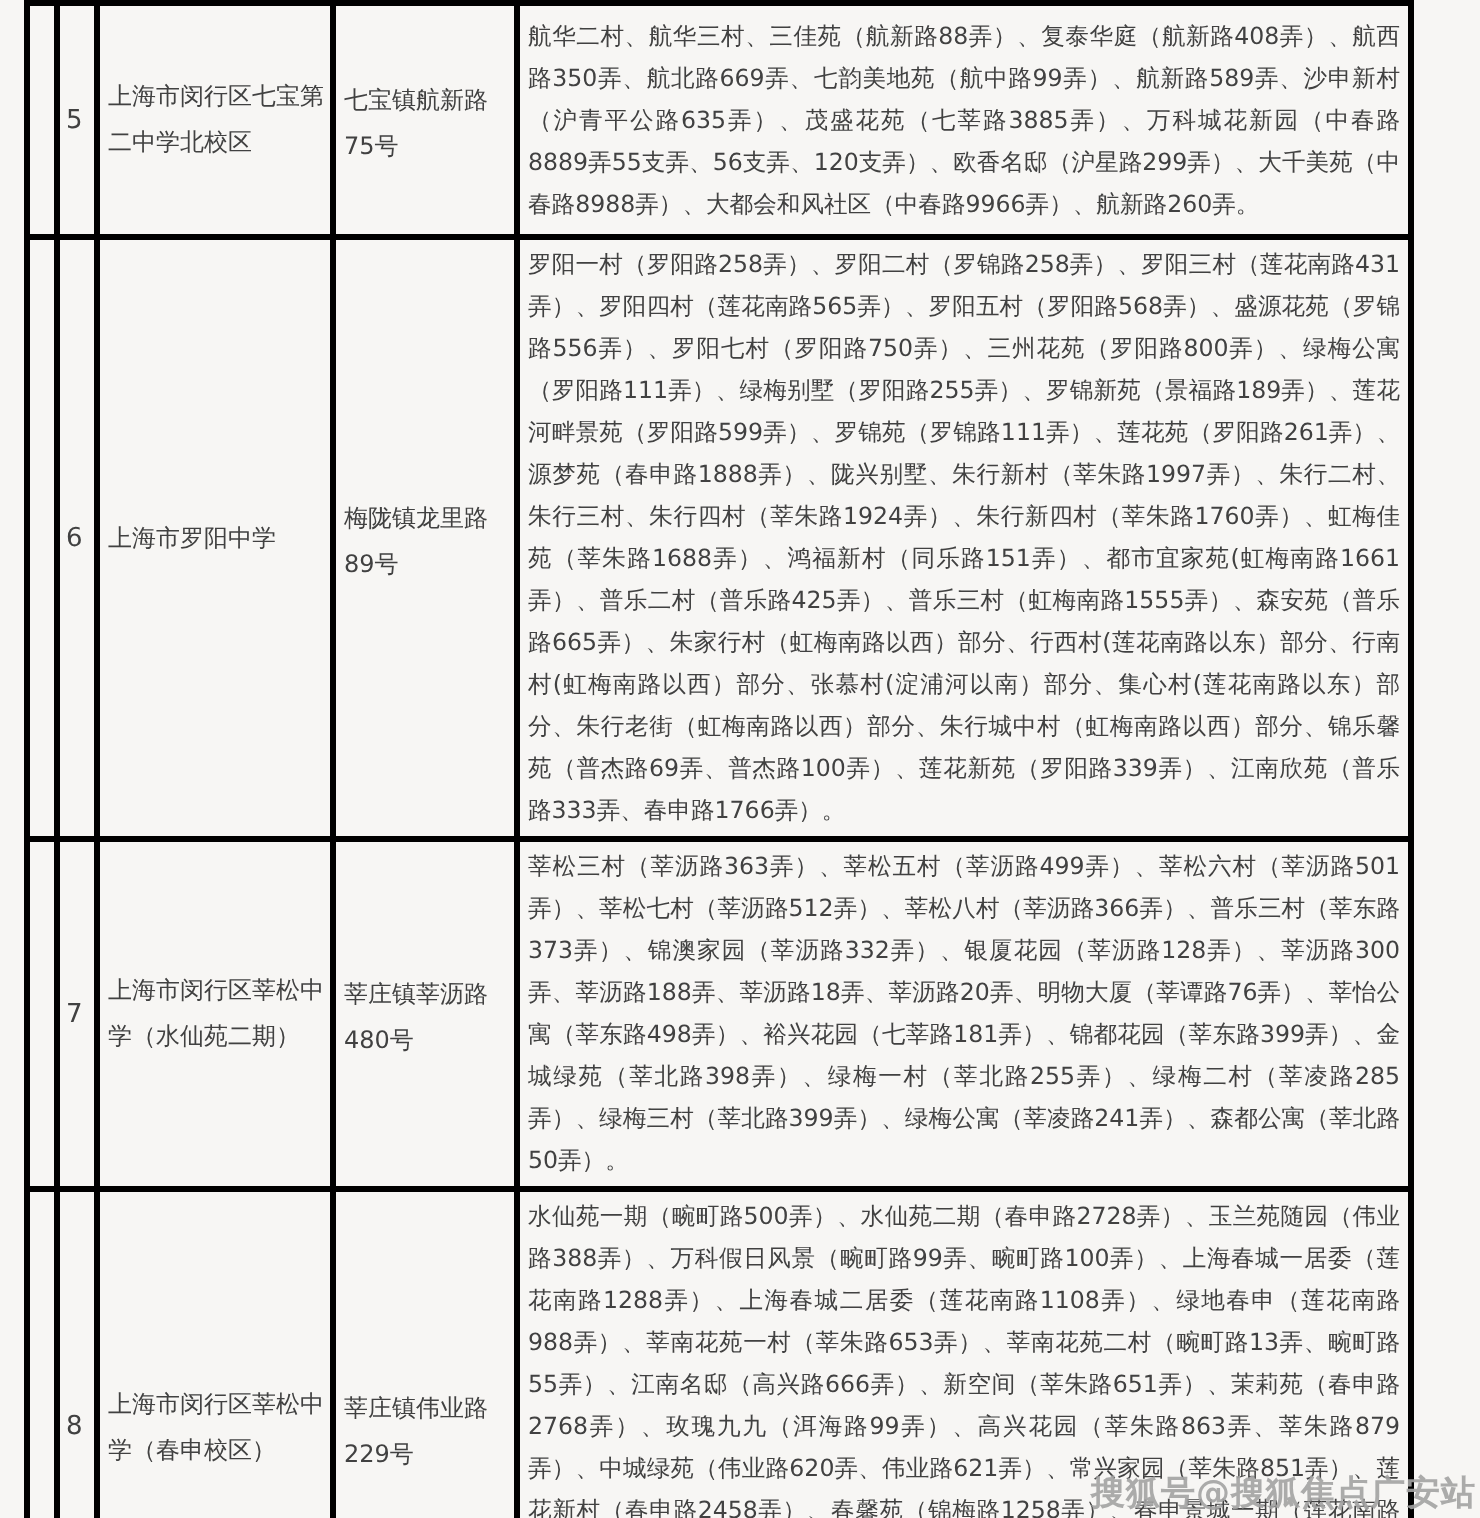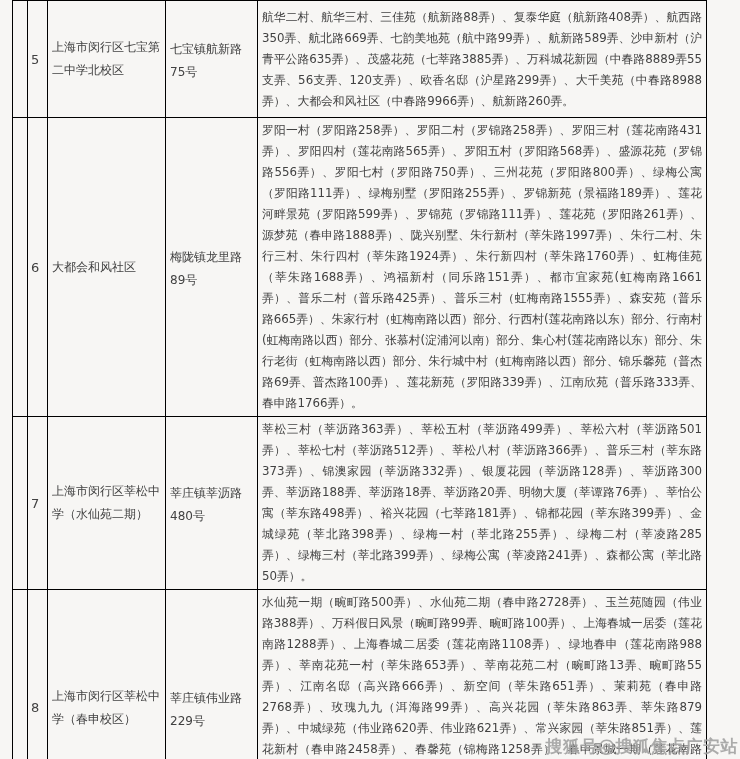--- a/index.html
+++ b/index.html
@@ -13,21 +13,21 @@
   .page { position: relative; width: 740px; height: 759px; }
 
   table.district {
     position: absolute;
     left: 12px; top: 0;
     width: 695px;
     border-collapse: collapse;
     table-layout: fixed;
   }
   table.district td {
-    border: 1px solid #000000;
+    border: 3px solid #000000;
     vertical-align: middle;
     overflow: hidden;
   }
   td.c-strip { width: 15px; }
   td.c-num   { width: 20px; font-size: 13px; padding: 0 0 0 3px; }
   td.c-school{ width: 118px; font-size: 12px; line-height: 23px; padding: 2px 2px 2px 4px; }
   td.c-addr  { width: 92px;  font-size: 12px; line-height: 23px; padding: 6px 2px 2px 4px; }
   td.c-comm  {
     font-size: 11.8px;
     line-height: 21px;
@@ -66,21 +66,21 @@
       <tr class="r5">
         <td class="c-strip"></td>
         <td class="c-num">5</td>
         <td class="c-school">上海市闵行区七宝第二中学北校区</td>
         <td class="c-addr">七宝镇航新路75号</td>
         <td class="c-comm">航华二村、航华三村、三佳苑（航新路88弄）、复泰华庭（航新路408弄）、航西路350弄、航北路669弄、七韵美地苑（航中路99弄）、航新路589弄、沙申新村（沪青平公路635弄）、茂盛花苑（七莘路3885弄）、万科城花新园（中春路8889弄55支弄、56支弄、120支弄）、欧香名邸（沪星路299弄）、大千美苑（中春路8988弄）、大都会和风社区（中春路9966弄）、航新路260弄。</td>
       </tr>
       <tr class="r6">
         <td class="c-strip"></td>
         <td class="c-num">6</td>
-        <td class="c-school">大都会和风社区</td>
+        <td class="c-school">上海市罗阳中学</td>
         <td class="c-addr">梅陇镇龙里路89号</td>
         <td class="c-comm">罗阳一村（罗阳路258弄）、罗阳二村（罗锦路258弄）、罗阳三村（莲花南路431弄）、罗阳四村（莲花南路565弄）、罗阳五村（罗阳路568弄）、盛源花苑（罗锦路556弄）、罗阳七村（罗阳路750弄）、三州花苑（罗阳路800弄）、绿梅公寓（罗阳路111弄）、绿梅别墅（罗阳路255弄）、罗锦新苑（景福路189弄）、莲花河畔景苑（罗阳路599弄）、罗锦苑（罗锦路111弄）、莲花苑（罗阳路261弄）、源梦苑（春申路1888弄）、陇兴别墅、朱行新村（莘朱路1997弄）、朱行二村、朱行三村、朱行四村（莘朱路1924弄）、朱行新四村（莘朱路1760弄）、虹梅佳苑（莘朱路1688弄）、鸿福新村（同乐路151弄）、都市宜家苑(虹梅南路1661弄）、普乐二村（普乐路425弄）、普乐三村（虹梅南路1555弄）、森安苑（普乐路665弄）、朱家行村（虹梅南路以西）部分、行西村(莲花南路以东）部分、行南村(虹梅南路以西）部分、张慕村(淀浦河以南）部分、集心村(莲花南路以东）部分、朱行老街（虹梅南路以西）部分、朱行城中村（虹梅南路以西）部分、锦乐馨苑（普杰路69弄、普杰路100弄）、莲花新苑（罗阳路339弄）、江南欣苑（普乐路333弄、春申路1766弄）。</td>
       </tr>
       <tr class="r7">
         <td class="c-strip"></td>
         <td class="c-num">7</td>
         <td class="c-school">上海市闵行区莘松中学（水仙苑二期）</td>
         <td class="c-addr">莘庄镇莘沥路480号</td>
         <td class="c-comm">莘松三村（莘沥路363弄）、莘松五村（莘沥路499弄）、莘松六村（莘沥路501弄）、莘松七村（莘沥路512弄）、莘松八村（莘沥路366弄）、普乐三村（莘东路373弄）、锦澳家园（莘沥路332弄）、银厦花园（莘沥路128弄）、莘沥路300弄、莘沥路188弄、莘沥路18弄、莘沥路20弄、明物大厦（莘谭路76弄）、莘怡公寓（莘东路498弄）、裕兴花园（七莘路181弄）、锦都花园（莘东路399弄）、金城绿苑（莘北路398弄）、绿梅一村（莘北路255弄）、绿梅二村（莘凌路285弄）、绿梅三村（莘北路399弄）、绿梅公寓（莘凌路241弄）、森都公寓（莘北路50弄）。</td>
       </tr>

